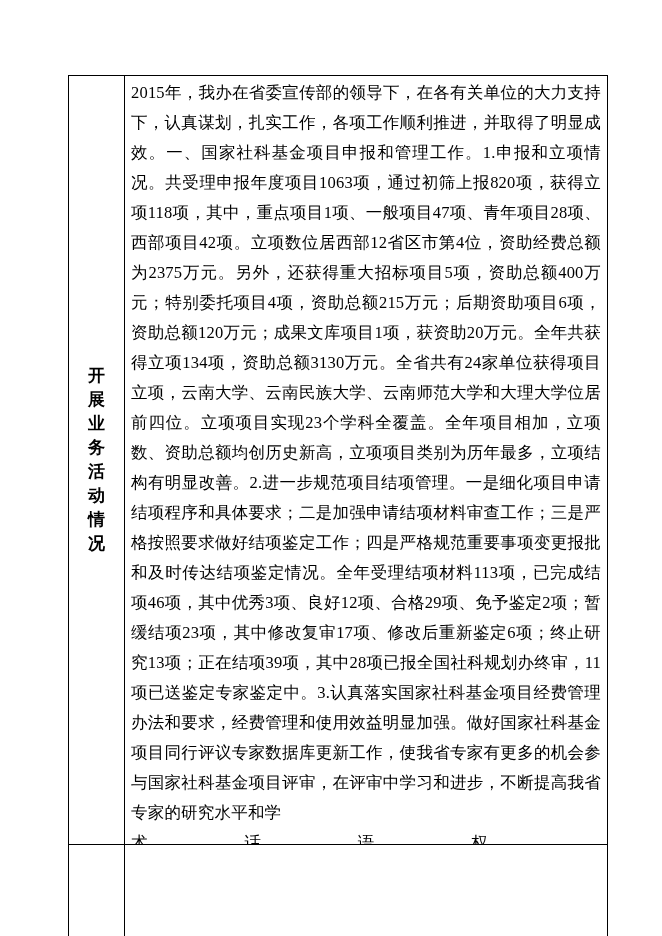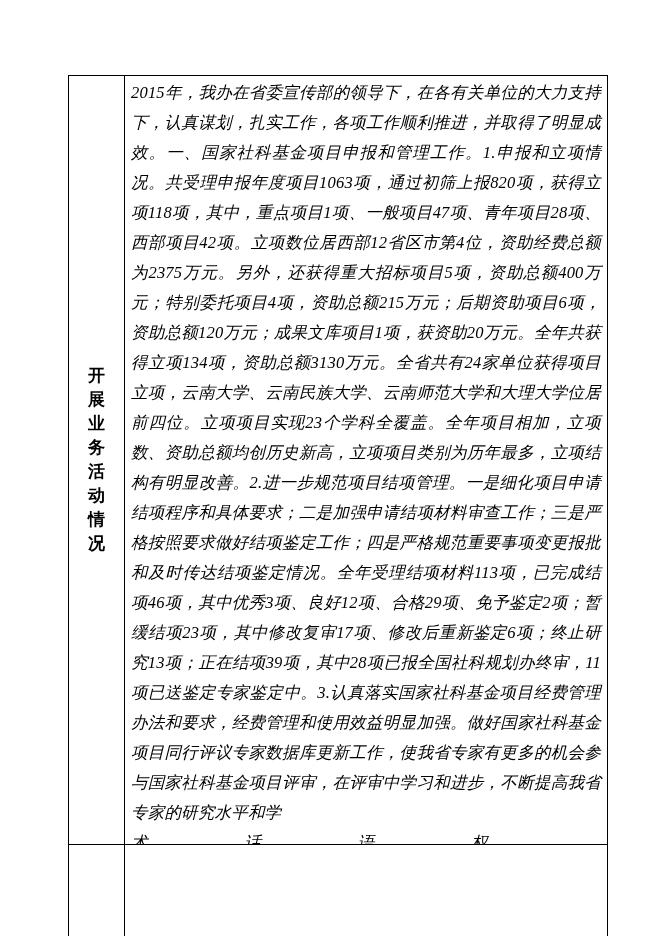--- a/index.html
+++ b/index.html
@@ -53,21 +53,20 @@
     font-size: 17px;
     line-height: 24px;
     font-weight: bold;
     text-align: center;
   }
   .content-cell {
     flex: 1;
     box-sizing: border-box;
     padding: 2px 6px 0 6px;
     overflow: hidden;
-    font-style: italic;
   }
   .body-text {
     font-size: 16.5px;
     line-height: 30px;
     text-align: justify;
     text-justify: inter-ideograph;
     letter-spacing: 0.2px;
     word-break: break-all;
   }
   .distributed-line {

